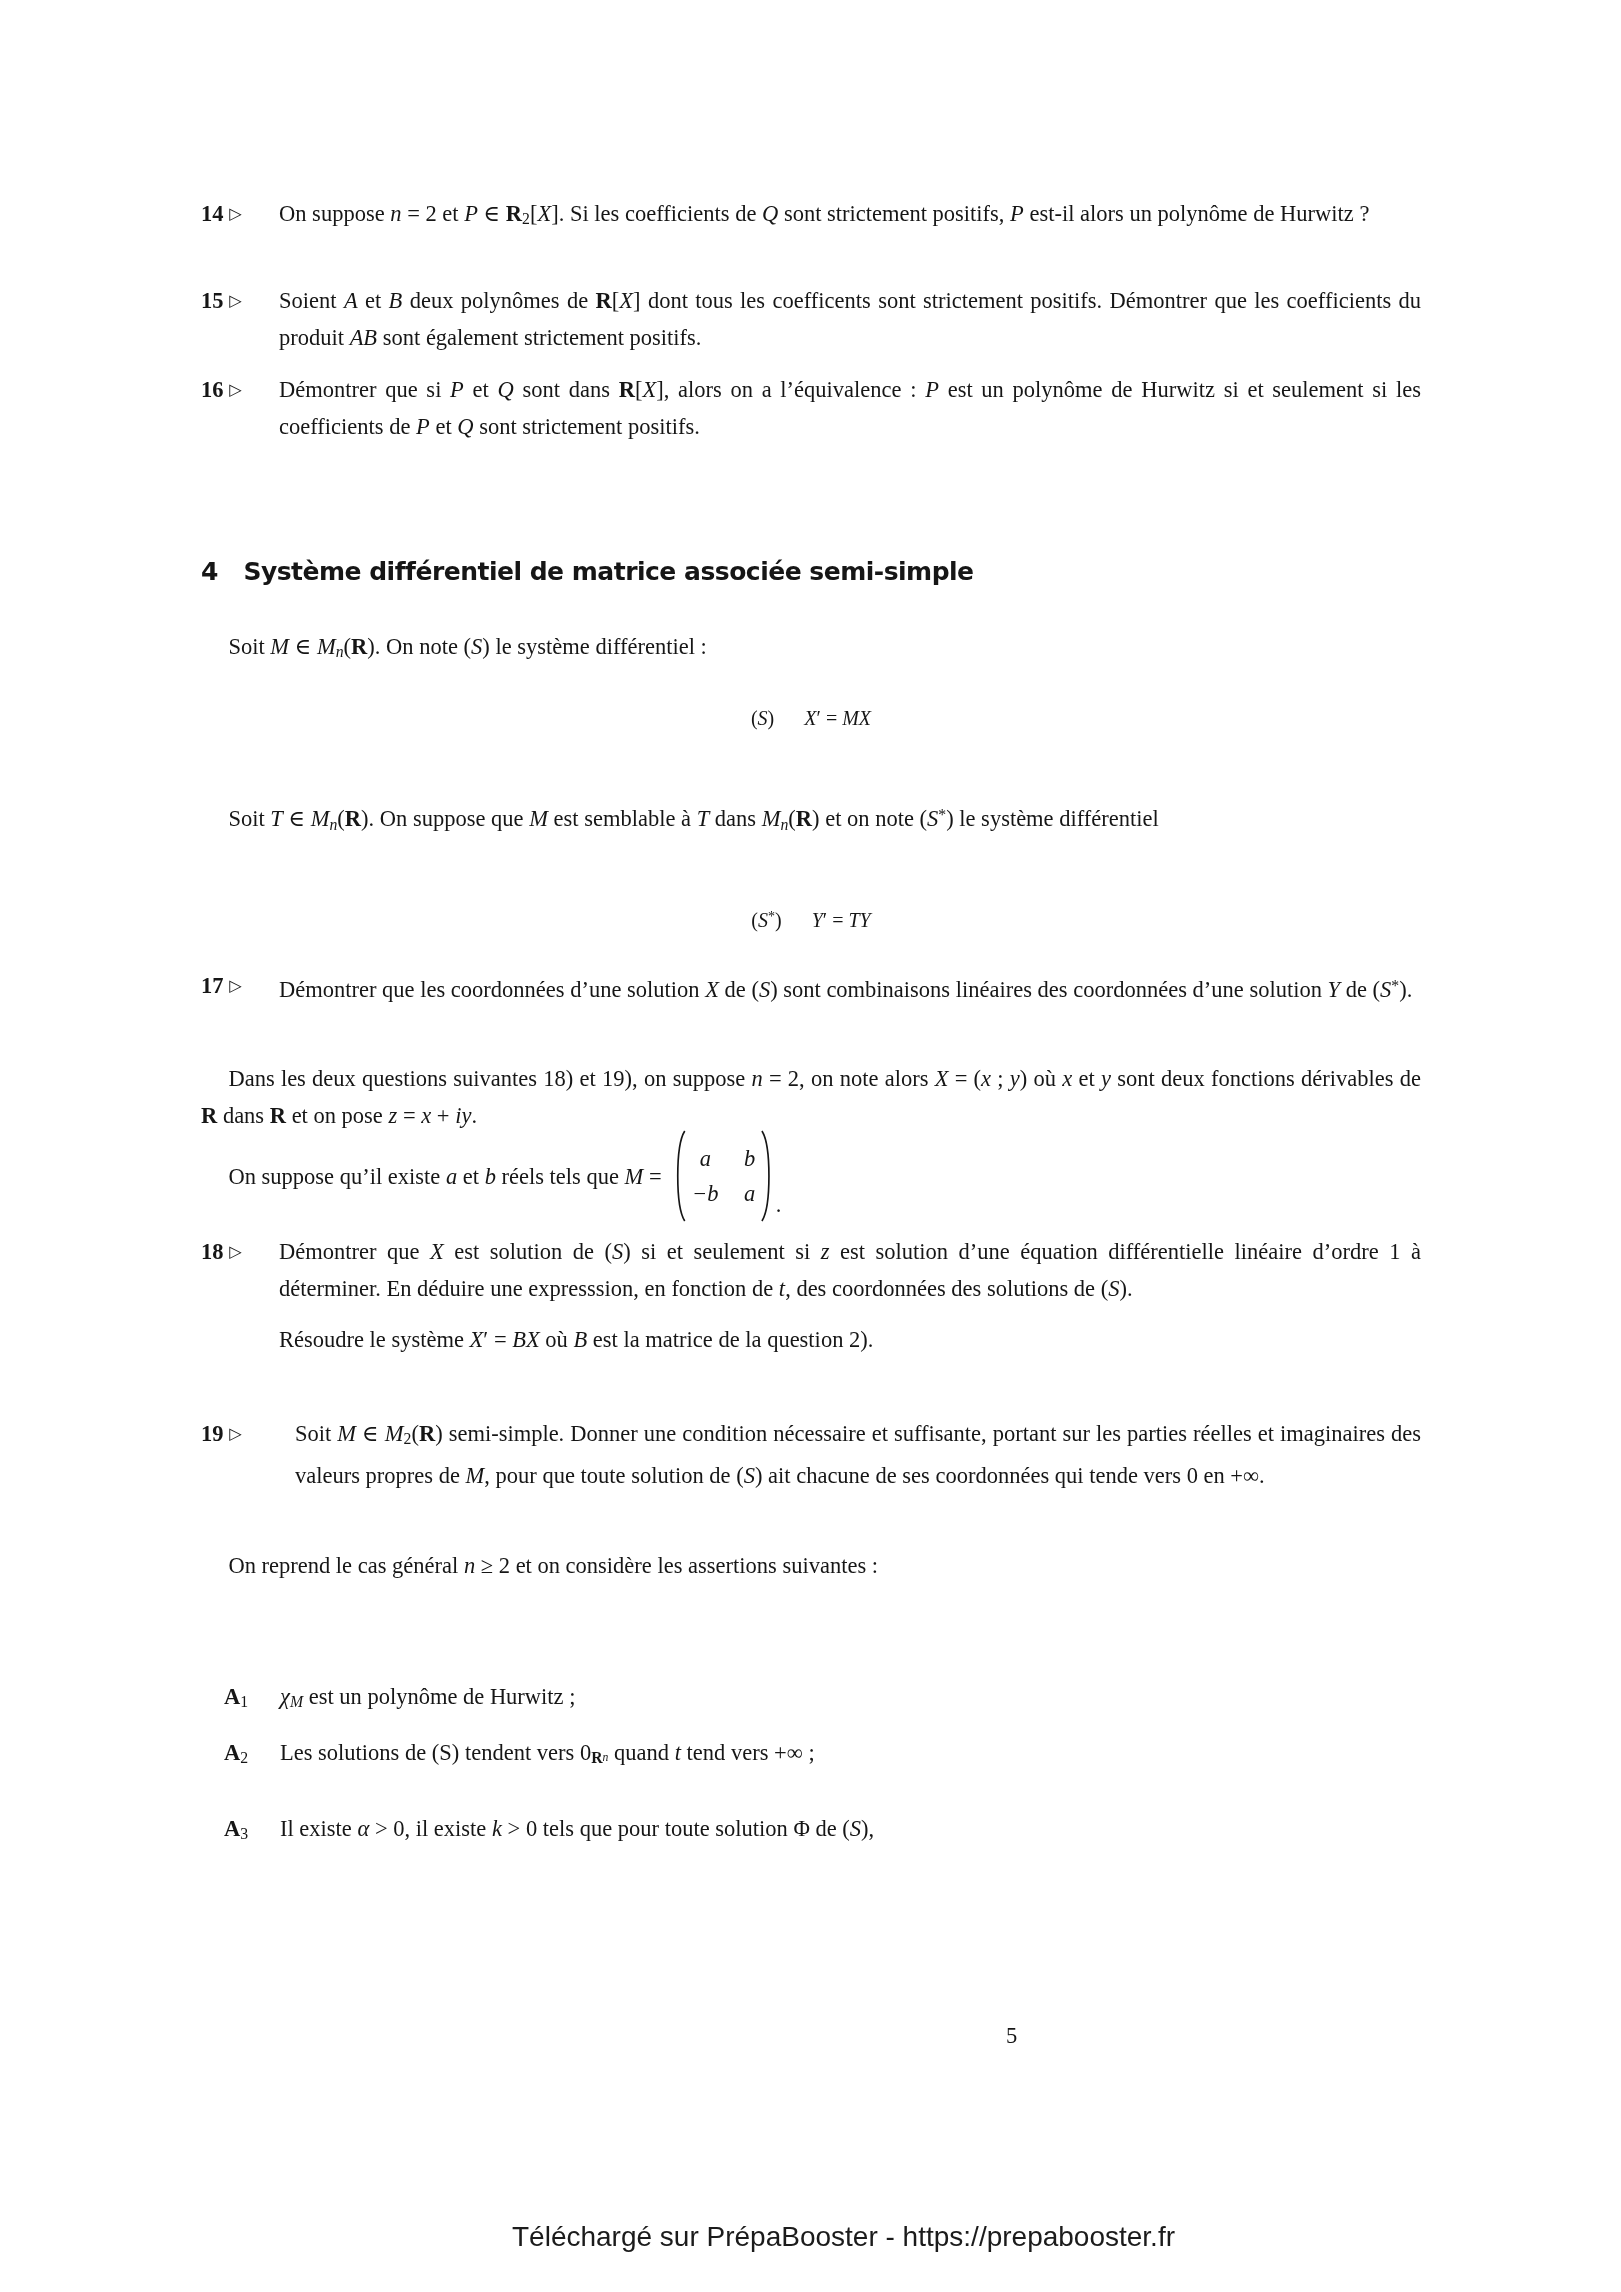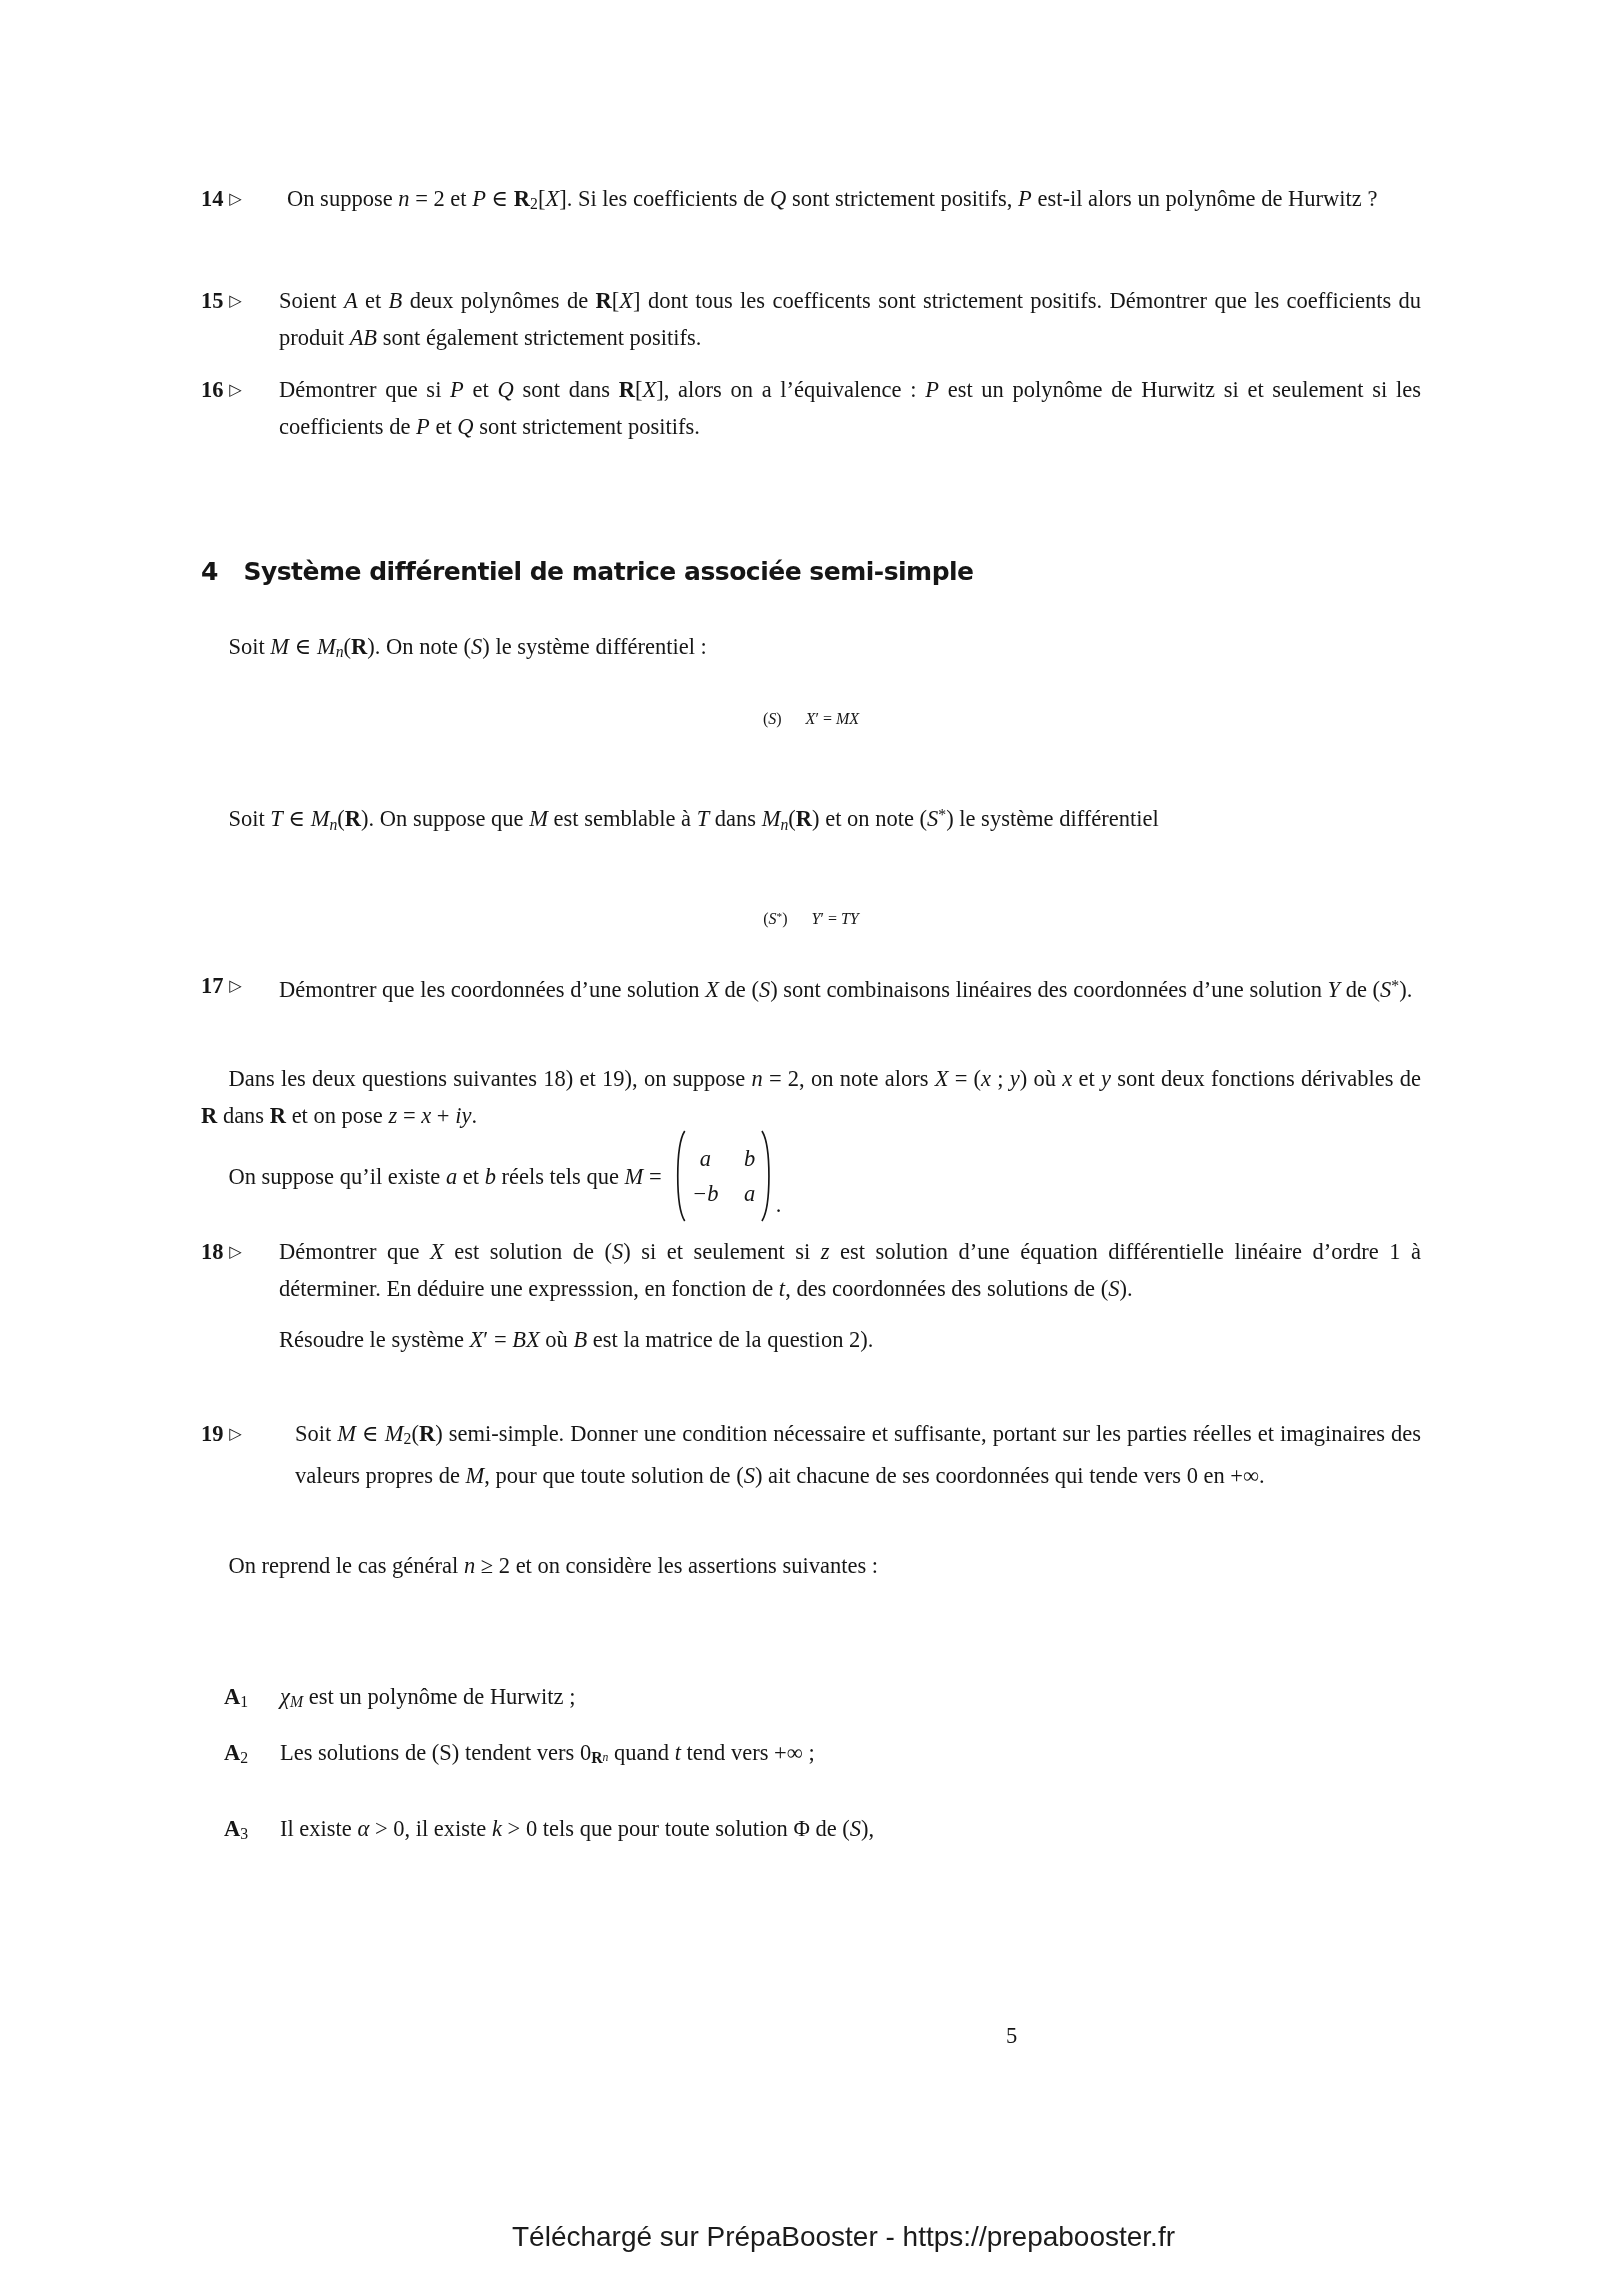--- a/index.html
+++ b/index.html
@@ -30,42 +30,42 @@
   .isup{font-size:70%;vertical-align:0.4em;font-style:italic;}
   .subb{font-size:70%;vertical-align:-0.22em;font-weight:700;}
   .subn{font-size:52%;vertical-align:-0.05em;font-style:italic;}
   .tri{font-family:"DejaVu Sans",sans-serif;font-size:72%;vertical-align:0.1em;font-weight:400;}
   .heading{
     font-family:"DejaVu Sans","Liberation Sans",sans-serif;
     font-weight:700;font-size:25px;line-height:41px;letter-spacing:-0.5px;
   }
   .heading .hnum{margin-right:25.5px;}
   .indent{text-indent:27.4px;}
-  .mathline{font-size:16px;}
+  .mathline{font-size:20px;}
   .matrixwrap{display:flex;align-items:center;}
   .matgrid{
     display:grid;grid-template-columns:auto auto;
     column-gap:25.5px;row-gap:2px;
     text-align:center;font-style:italic;line-height:33px;
     padding:0 3.9px;
   }
   .pnum{width:100%;text-align:center;}
   .footer{
     position:absolute;left:0;width:1621px;top:2217px;
     text-align:center;
     font-family:"Liberation Sans","DejaVu Sans",sans-serif;
     font-size:28px;line-height:39px;color:#1b1b1b;margin-left:33px;
   }
 </style>
 </head>
 <body>
 
 <div class="page">
 
-  <div class="blk qrow" style="top:180px;gap:8px;">
+  <div class="blk qrow" style="top:195px;">
     <span class="qlabel"><span>14</span> <span class="tri">▷</span></span>
     <span class="qbody"><span>On suppose </span><span class="i">n</span><span> = 2 et </span><span class="i">P</span><span> ∈ </span><span class="b">R</span><span class="sub">2</span><span>[</span><span class="i">X</span><span>]. Si les coefficients de </span><span class="i">Q</span><span> sont strictement positifs, </span><span class="i">P</span><span> est-il alors un polynôme de Hurwitz ?</span></span>
   </div>
 
   <div class="blk qrow" style="top:282px;">
     <span class="qlabel"><span>15</span> <span class="tri">▷</span></span>
     <span class="qbody"><span>Soient </span><span class="i">A</span><span> et </span><span class="i">B</span><span> deux polynômes de </span><span class="b">R</span><span>[</span><span class="i">X</span><span>] dont tous les coefficents sont strictement positifs. Démontrer que les coefficients du produit </span><span class="i">AB</span><span> sont également strictement positifs.</span></span>
   </div>
 
   <div class="blk qrow" style="top:371px;">

